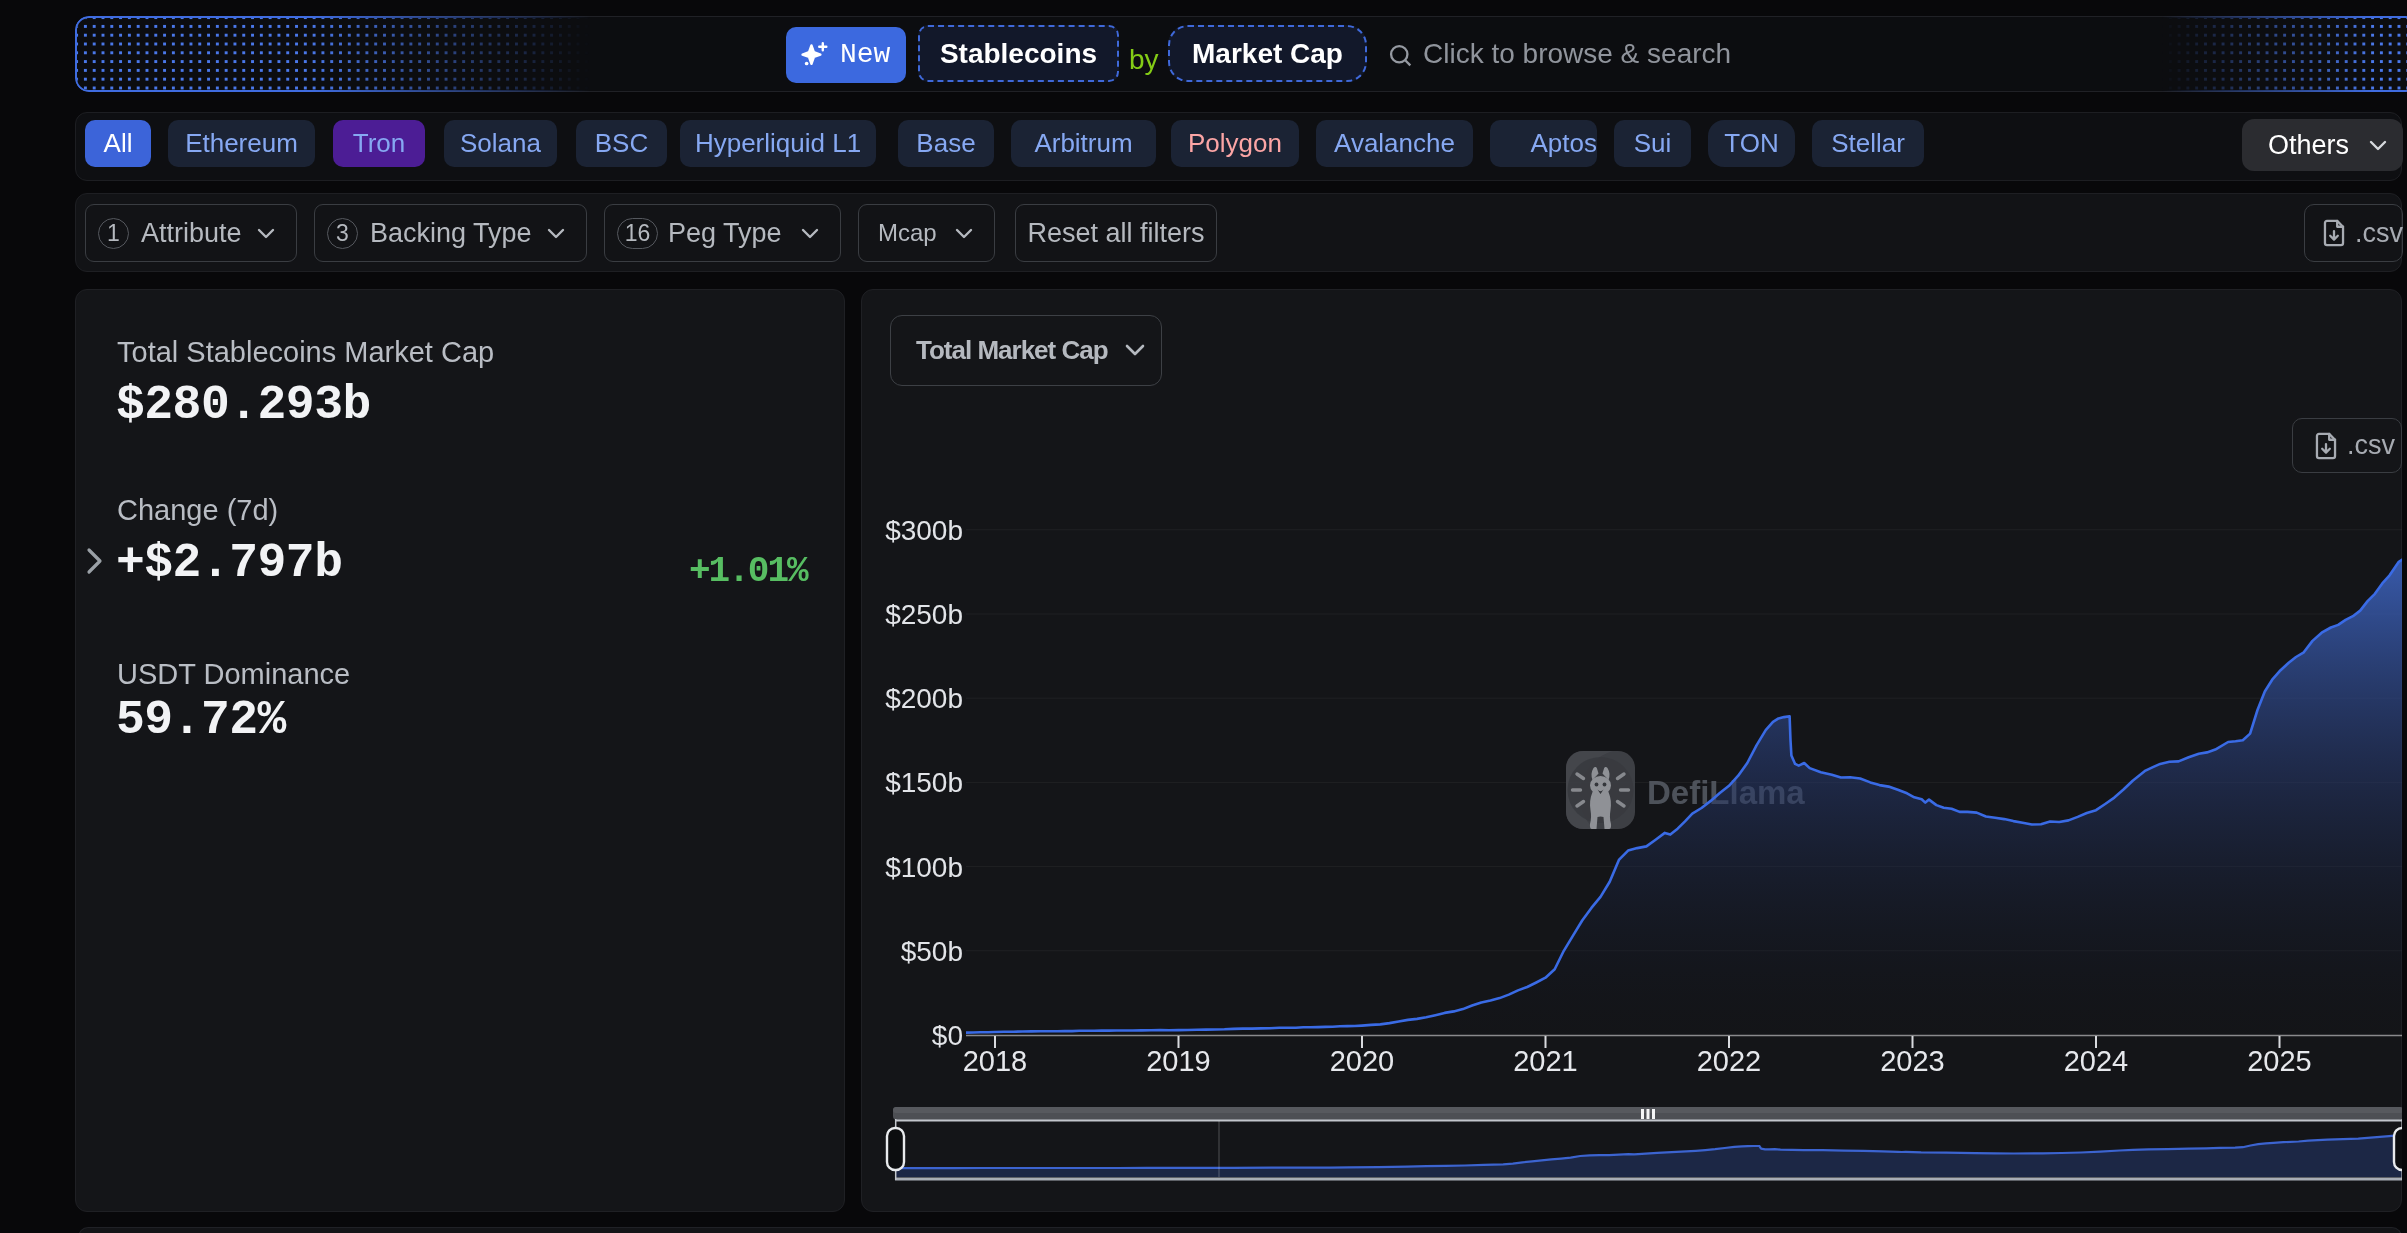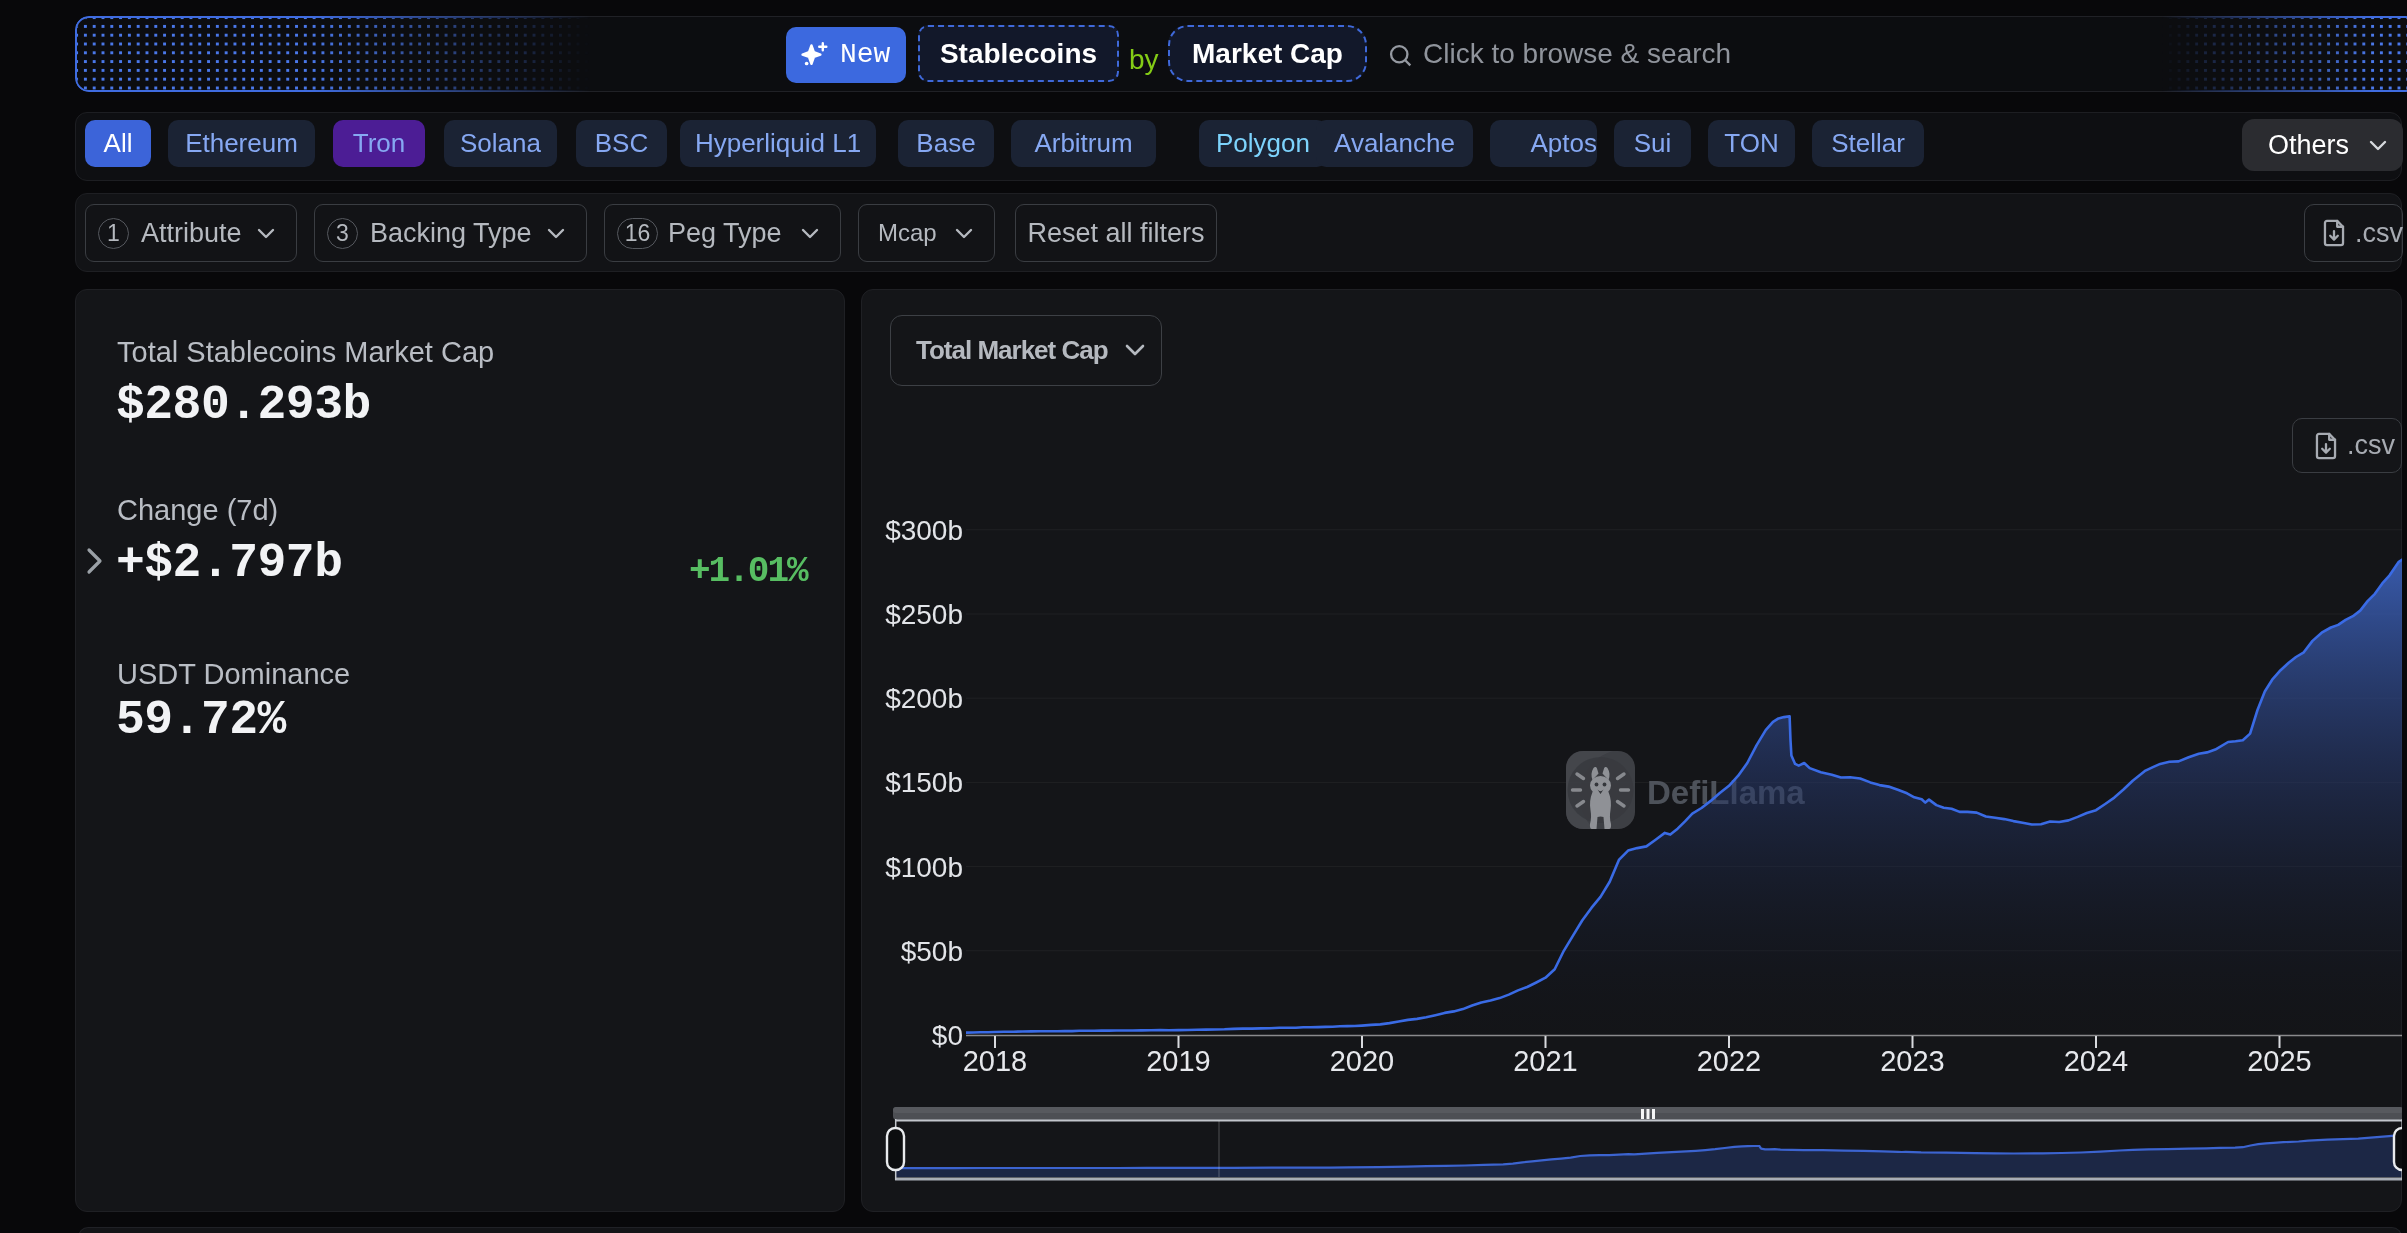--- a/index.html
+++ b/index.html
@@ -50,25 +50,25 @@
      border:1px solid #1d1e22; border-radius:12px;"></div>
 <div id="pills">
 <div class="abs" style="left:85px; top:120px; width:66px; height:47px; border-radius:10px; font-size:26px; text-align:center; line-height:47px; background:#3c64d9;color:#fff;">All</div>
 <div class="abs" style="left:168px; top:120px; width:147px; height:47px; border-radius:10px; font-size:26px; text-align:center; line-height:47px; background:#1b2334;color:#86a8f2;">Ethereum</div>
 <div class="abs" style="left:333px; top:120px; width:92px; height:47px; border-radius:10px; font-size:26px; text-align:center; line-height:47px; background:#4c1d95;color:#86a8f2;">Tron</div>
 <div class="abs" style="left:444px; top:120px; width:113px; height:47px; border-radius:10px; font-size:26px; text-align:center; line-height:47px; background:#1b2334;color:#86a8f2;">Solana</div>
 <div class="abs" style="left:576px; top:120px; width:91px; height:47px; border-radius:10px; font-size:26px; text-align:center; line-height:47px; background:#1b2334;color:#86a8f2;">BSC</div>
 <div class="abs" style="left:680px; top:120px; width:196px; height:47px; border-radius:10px; font-size:26px; text-align:center; line-height:47px; background:#1b2334;color:#86a8f2;">Hyperliquid L1</div>
 <div class="abs" style="left:898px; top:120px; width:96px; height:47px; border-radius:10px; font-size:26px; text-align:center; line-height:47px; background:#1b2334;color:#86a8f2;">Base</div>
 <div class="abs" style="left:1011px; top:120px; width:145px; height:47px; border-radius:10px; font-size:26px; text-align:center; line-height:47px; background:#1b2334;color:#86a8f2;">Arbitrum</div>
-<div class="abs" style="left:1171px; top:120px; width:128px; height:47px; border-radius:10px; font-size:26px; text-align:center; line-height:47px; background:#1b2334;color:#7dd3fc;margin-left:28px;">Polygon</div>
+<div class="abs" style="left:1171px; top:120px; width:128px; height:47px; border-radius:10px; font-size:26px; text-align:center; line-height:47px; background:#1b2334;color:#fca5a5;">Polygon</div>
 <div class="abs" style="left:1316px; top:120px; width:157px; height:47px; border-radius:10px; font-size:26px; text-align:center; line-height:47px; background:#1b2334;color:#86a8f2;">Avalanche</div>
 <div class="abs" style="left:1490px; top:120px; width:107px; height:47px; border-radius:10px; font-size:26px; text-align:right; line-height:47px; background:#1b2334;color:#86a8f2;">Aptos</div>
 <div class="abs" style="left:1614px; top:120px; width:77px; height:47px; border-radius:10px; font-size:26px; text-align:center; line-height:47px; background:#1b2334;color:#86a8f2;">Sui</div>
-<div class="abs" style="left:1708px; top:120px; width:87px; height:47px; border-radius:10px; font-size:26px; text-align:center; line-height:47px; background:#1b2334;color:#86a8f2;">TON</div>
+<div class="abs" style="left:1708px; top:120px; width:87px; height:47px; border-radius:16px; font-size:26px; text-align:center; line-height:47px; background:#1b2334;color:#86a8f2;">TON</div>
 <div class="abs" style="left:1812px; top:120px; width:112px; height:47px; border-radius:10px; font-size:26px; text-align:center; line-height:47px; background:#1b2334;color:#86a8f2;">Stellar</div>
 <div class="abs" style="left:2242px; top:119px; width:161px; height:52px; border-radius:12px;background:#2b2c30; color:#fff; font-size:27px; line-height:52px;"><span style="margin-left:26px;">Others</span></div>
 <svg class="abs" style="left:2368px; top:139px;" width="20" height="13" viewBox="0 0 20 13" fill="none" stroke="#d6d9dd" stroke-width="2.4" stroke-linecap="round" stroke-linejoin="round">
       <path d="M3 3 L10 10 L17 3"></path>
     </svg>
 </div>
 
 <div class="abs" style="left:75px; top:193px; width:2327px; height:79px; background:#121316;
      border:1px solid #1e1f23; border-radius:12px;"></div>
 <div id="filters">

